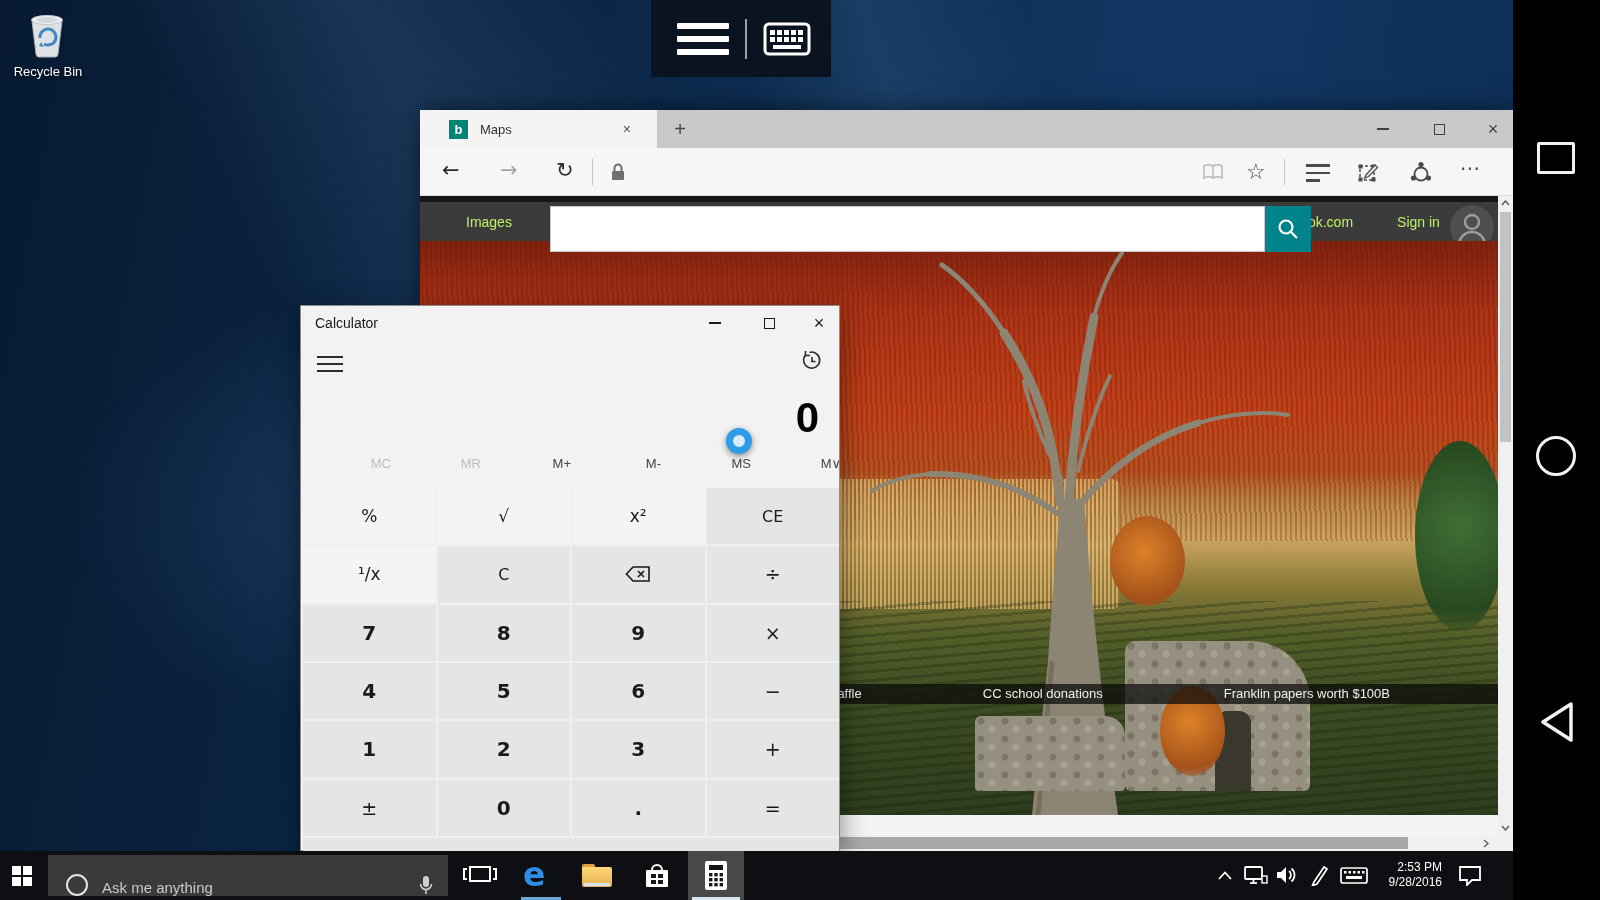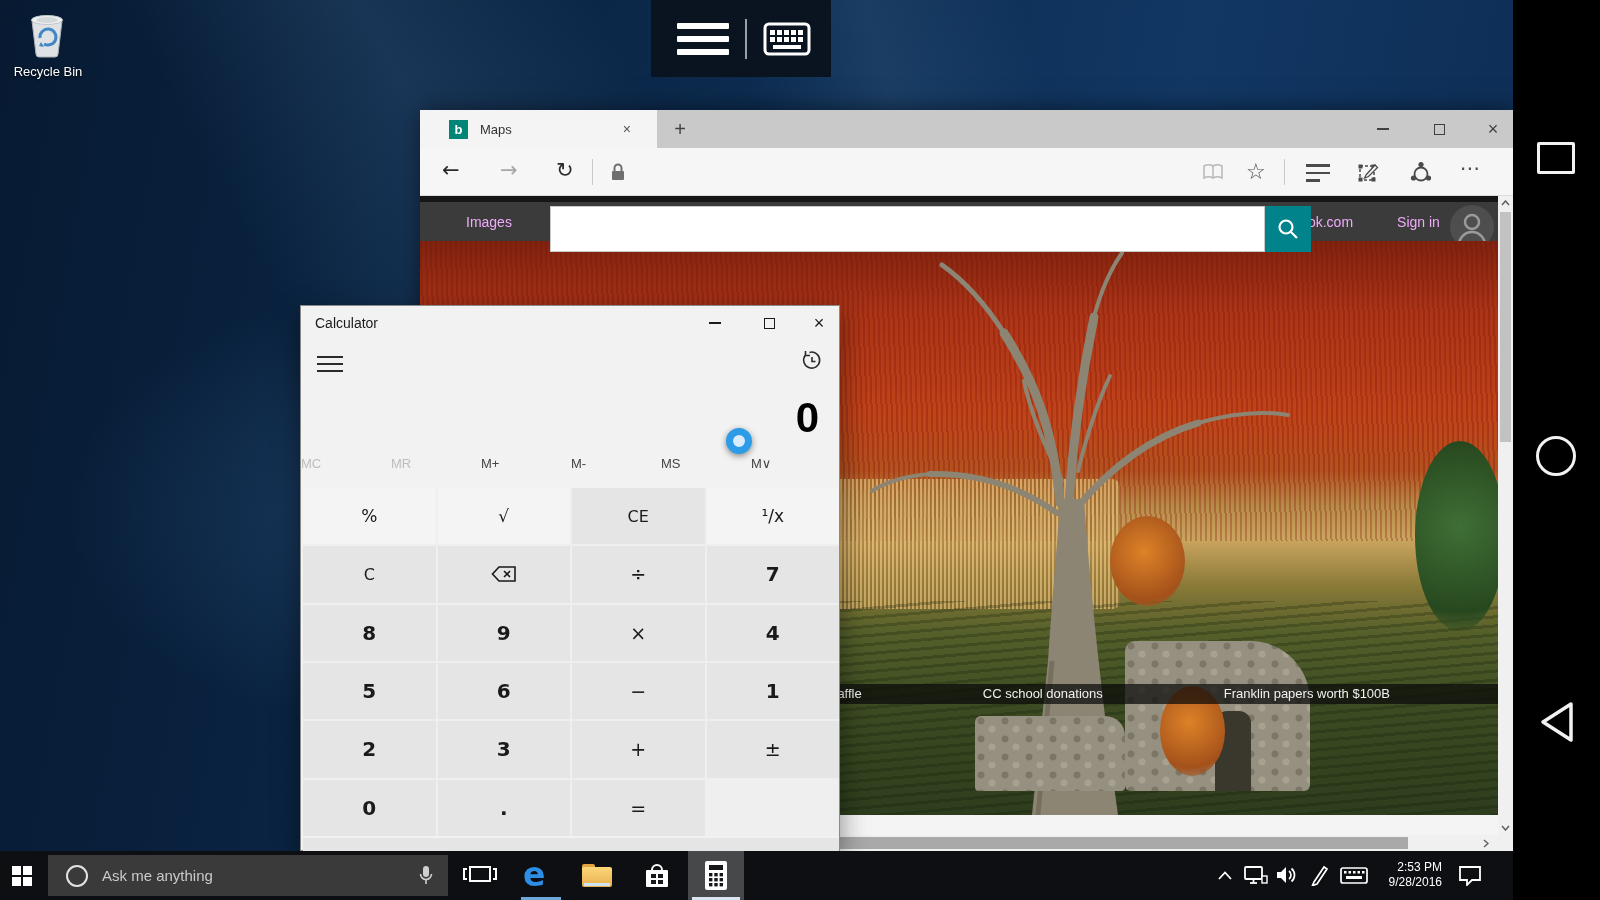--- a/index.html
+++ b/index.html
@@ -30,21 +30,21 @@
   .maxbox{width:11px;height:11px;border:1.5px solid #404040}
   .minline{width:12px;height:1.5px;background:#404040}
   #etoolbar{left:0;top:38px;width:1093px;height:48px;background:#f6f6f6;border-bottom:1px solid #ddd}
   .navglyph{font-family:"DejaVu Sans",sans-serif;font-size:21px;color:#2b2b2b}
   .urltext{font-size:15px;color:#2b2b2b}
   .urlpath{color:#9a9a9a}
   .vsep{width:1px;height:26px;background:#c9c9c9}
   
   #bstrip{left:0;top:86px;width:1078px;height:6px;background:#161616}
   #bnav{left:0;top:92px;width:1078px;height:39px;background:#3b3b3b;display:flex;align-items:center;padding-left:46px;gap:44px}
-  .bnav-item{color:#f0abfc;font-size:14px;white-space:nowrap}
+  .bnav-item{color:#bef264;font-size:14px;white-space:nowrap}
   #profile{left:1030px;top:95px;width:44px;height:44px;border-radius:50%;background:#4e4e4e;overflow:hidden}
   
   #hero{left:0;top:131px;width:1078px;height:574px;overflow:hidden;
     background:linear-gradient(180deg,#7e230f 0%,#aa3417 12%,#c04319 30%,#b4511f 40%,#b98a48 46%,#caa55e 52%,#8a7a38 60%,#55602a 68%,#3d4c22 80%,#2e3d1d 100%)}
   .heroTex1{left:0;top:0;width:1078px;height:300px;background:repeating-linear-gradient(88deg,rgba(120,15,5,.28) 0 2px,transparent 2px 5px)}
   .reeds{left:0;top:238px;width:700px;height:130px;background:repeating-linear-gradient(90deg,rgba(226,188,118,.75) 0 2px,rgba(160,120,58,.55) 2px 4px);filter:blur(.6px);border-radius:8px}
   .grassTex{left:0;top:360px;width:1078px;height:214px;background:repeating-linear-gradient(175deg,rgba(15,28,8,.25) 0 3px,transparent 3px 9px)}
   .ruin{background-color:#95907f;background-image:radial-gradient(circle at 6px 5px,#7d7666 3px,transparent 4px),radial-gradient(circle at 17px 13px,#a8a190 3px,transparent 4px);background-size:24px 18px;border-radius:10px 60px 6px 6px}
   .bushO{border-radius:50%;background:radial-gradient(circle at 45% 40%,#dd8228,#a4511a 70%,rgba(164,81,26,0) 100%)}
   .bushG{border-radius:50%;background:radial-gradient(circle at 50% 45%,#3f6f35,#27481f 75%,rgba(39,72,31,0) 100%)}
@@ -58,32 +58,32 @@
   .sbtrack{background:#f0f0f0}
   .sbthumb{background:#a9a9a9}
   .sbarrow{color:#606060;font-size:10px;font-family:"DejaVu Sans",sans-serif;display:flex;align-items:center;justify-content:center}
   
   #calc{left:300px;top:305px;width:540px;height:546px;background:#f2f2f2;border:1px solid #8a8a8a;box-shadow:0 8px 26px rgba(0,0,0,.45);z-index:20}
   .calc-title{font-size:14px;color:#1a1a1a}
   .cwinbtn{width:40px;height:30px;display:flex;align-items:center;justify-content:center;color:#1a1a1a;font-size:15px}
   .cburger span{display:block;width:26px;height:2.5px;background:#2b2b2b;margin:4.5px 0}
   #cdisplay{right:20px;top:88px;font-size:42px;font-weight:bold;color:#000}
   #memrow{left:0;top:150px;width:540px;height:32px;display:flex}
-  .mem{flex:1;text-align:left;font-size:13px;color:#444}
+  .mem{flex:1;text-align:right;font-size:13px;color:#444}
   .mem.dis{color:#bdbdbd}
   #keys{left:2px;top:182px;width:536px;height:348px;display:grid;grid-template-columns:repeat(4,1fr);grid-template-rows:repeat(6,1fr);gap:2px;background:#efefef}
   .key{display:flex;align-items:center;justify-content:center;background:#e5e5e5;font-size:19px;color:#1a1a1a;font-family:"DejaVu Sans",sans-serif}
   .key.fn{background:#f4f4f4;font-size:17px}
   .key.num{font-weight:bold;font-size:20px}
   #keypad-fill{left:2px;top:532px;width:536px;height:13px;background:#e5e5e5}
   
   #tcursor{left:726px;top:428px;width:26px;height:26px;border-radius:50%;border:7px solid #2d9ce8;background:#d9ecfb;box-shadow:0 2px 6px rgba(0,0,0,.45);z-index:30}
   
   #taskbar{left:0;top:851px;width:1513px;height:49px;background:#0d0f12;z-index:40}
-  #tsearch{left:48px;top:4px;width:400px;height:41px;background:#3a3a3a;display:flex;align-items:center}
+  #tsearch{left:48px;top:4px;width:400px;height:41px;background:#3a3a3a;display:flex;align-items:flex-end}
   .tsearch-label{color:#c9c9c9;font-size:15px}
   .cortana{width:22px;height:22px;border:2.5px solid #e4e4e4;border-radius:50%}
   .tvrect{width:22px;height:16px;border:2px solid #fff}
   .tvside{width:4px;height:12px;border:2px solid #fff;border-right:none}
   .tvside.r{border:2px solid #fff;border-left:none}
   .edge-e{font-family:"DejaVu Sans",sans-serif;font-weight:bold;font-size:33px;color:#2e8ee6;line-height:1}
   .underl{position:absolute;height:3px;background:#6fa8d8;bottom:0}
   .folder{position:relative;width:30px;height:23px}
   .folder .tab{position:absolute;left:0;top:0;width:13px;height:5px;background:#e2a43c;border-radius:2px 2px 0 0}
   .folder .body{position:absolute;left:0;top:3px;width:30px;height:20px;background:linear-gradient(#fbd879,#e9ae4d);border-radius:2px}
@@ -296,20 +296,21 @@
       <span class="mem dis">MC</span>
       <span class="mem dis">MR</span>
       <span class="mem">M+</span>
       <span class="mem">M-</span>
       <span class="mem">MS</span>
       <span class="mem">M∨</span>
     </div>
     <div id="keys" class="abs">
       <div class="key fn">%</div>
       <div class="key fn">√</div>
+      <div class="key fn">x²</div>
       <div class="key" style="font-size:16px">CE</div>
       <div class="key fn">¹/x</div>
       <div class="key" style="font-size:16px">C</div>
       <div class="key">
         <svg width="26" height="18">
           <path d="M8,2 h16 v14 h-16 l-6.5,-7 z" stroke="#1a1a1a" stroke-width="1.6" fill="none"></path>
           <path d="M13,6 l6,6 M19,6 l-6,6" stroke="#1a1a1a" stroke-width="1.6"></path>
         </svg>
       </div>
       <div class="key">÷</div>

